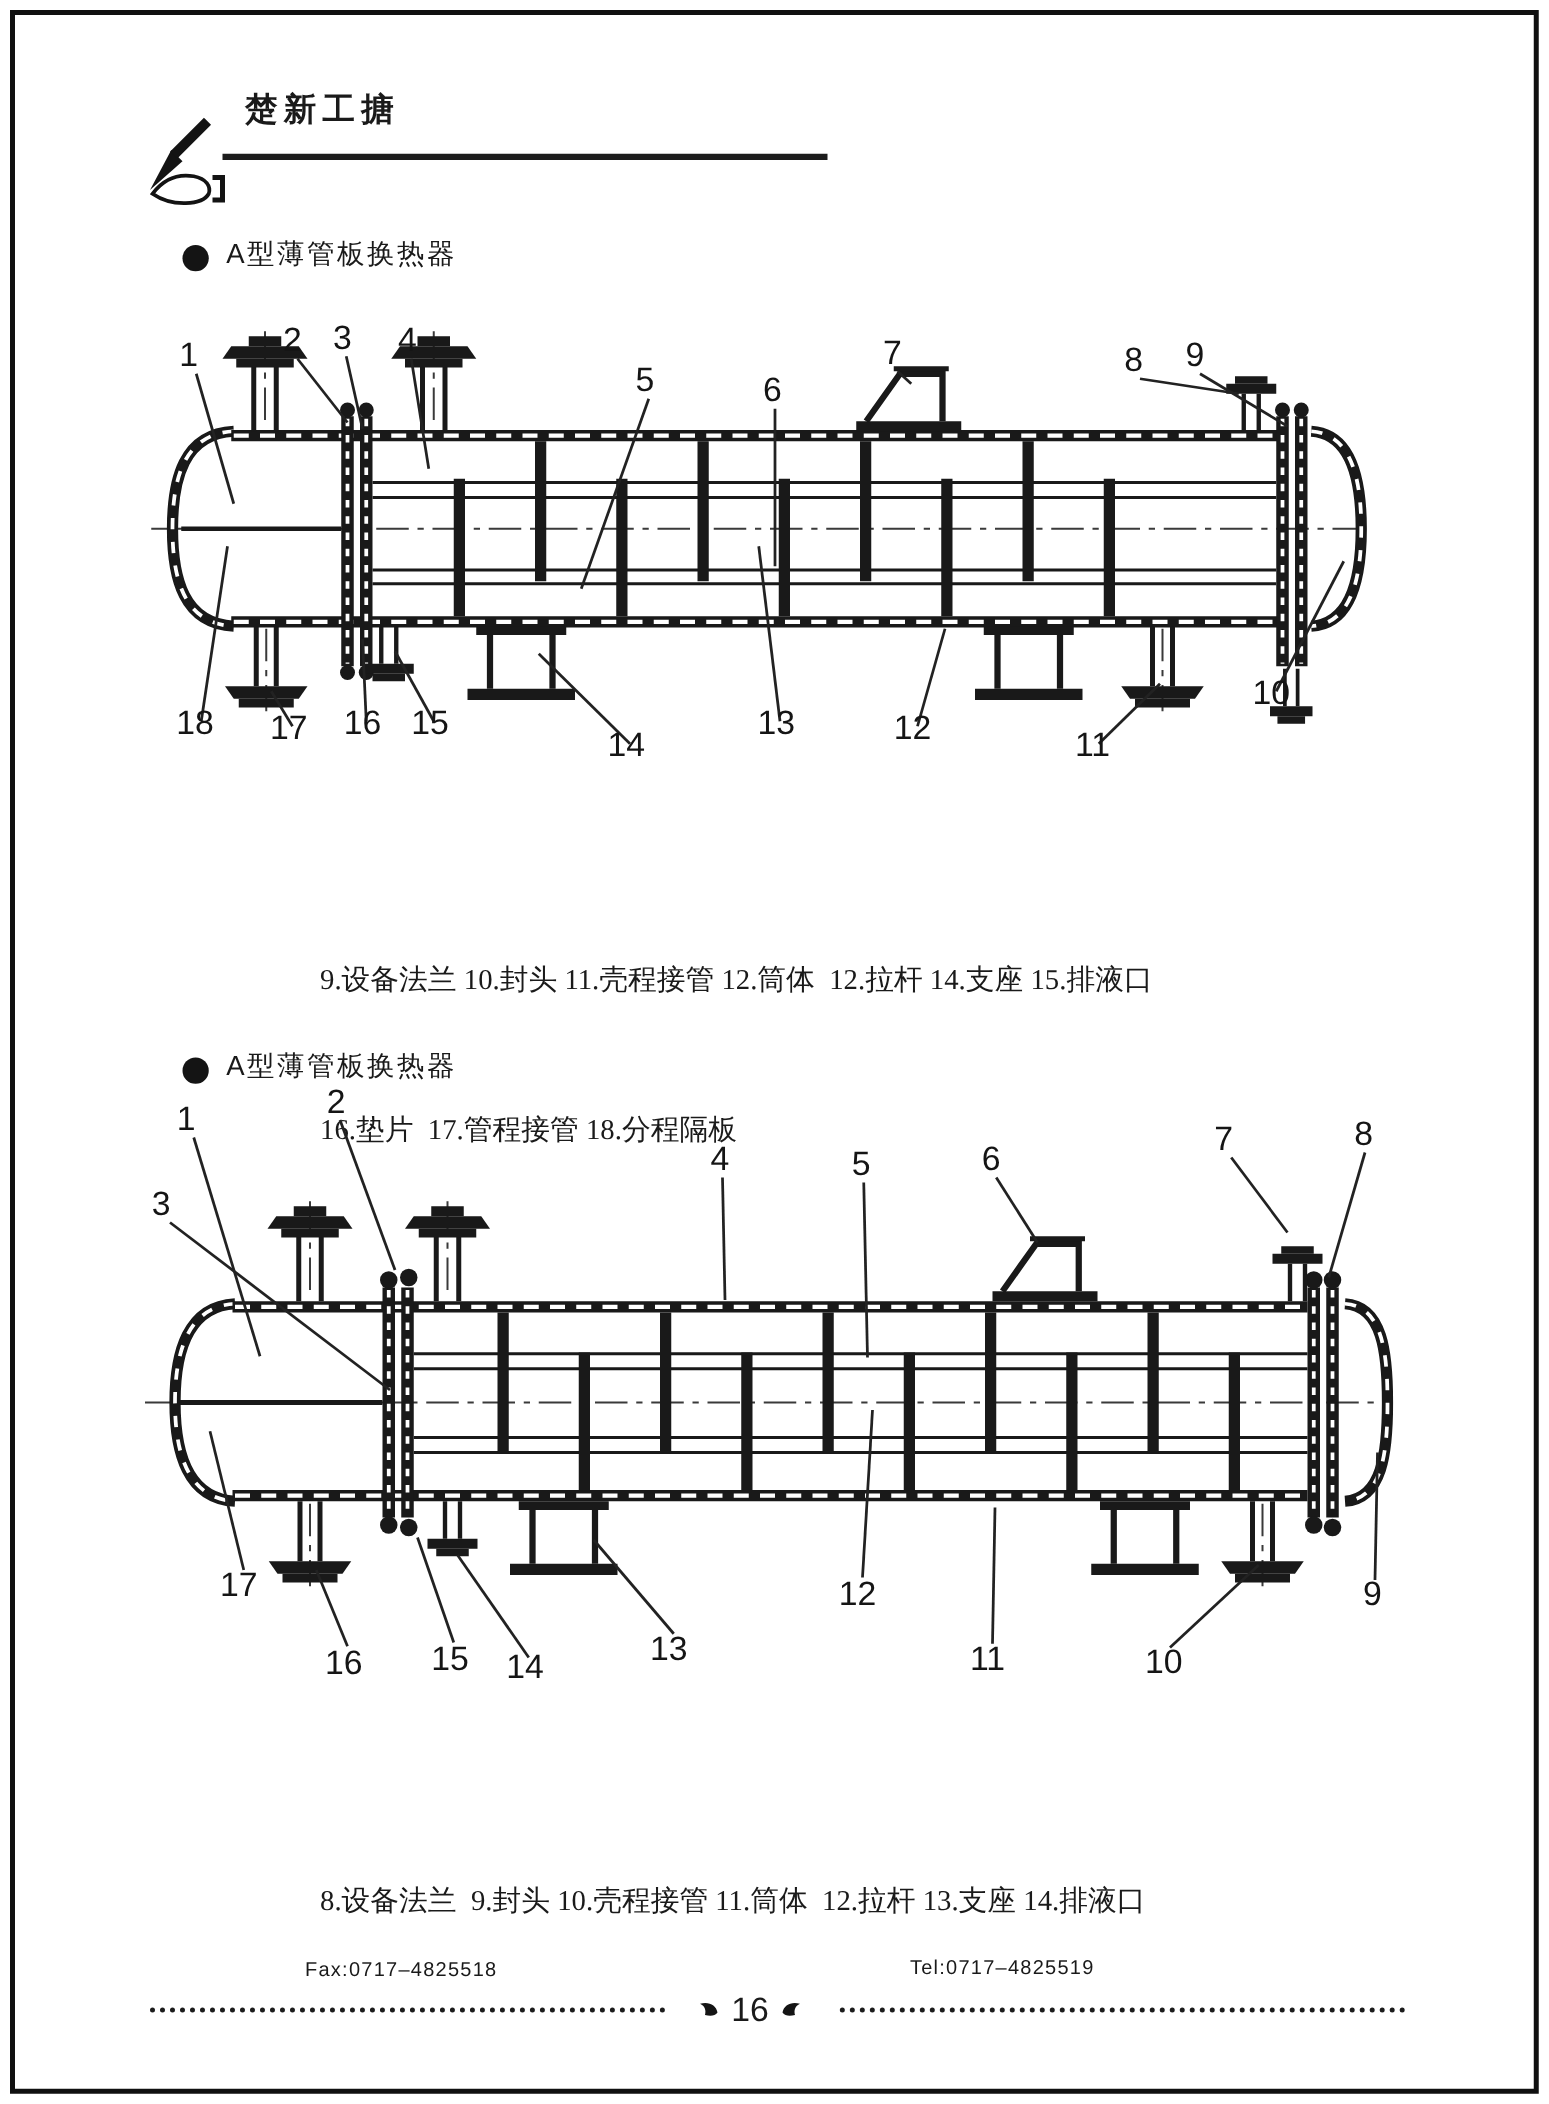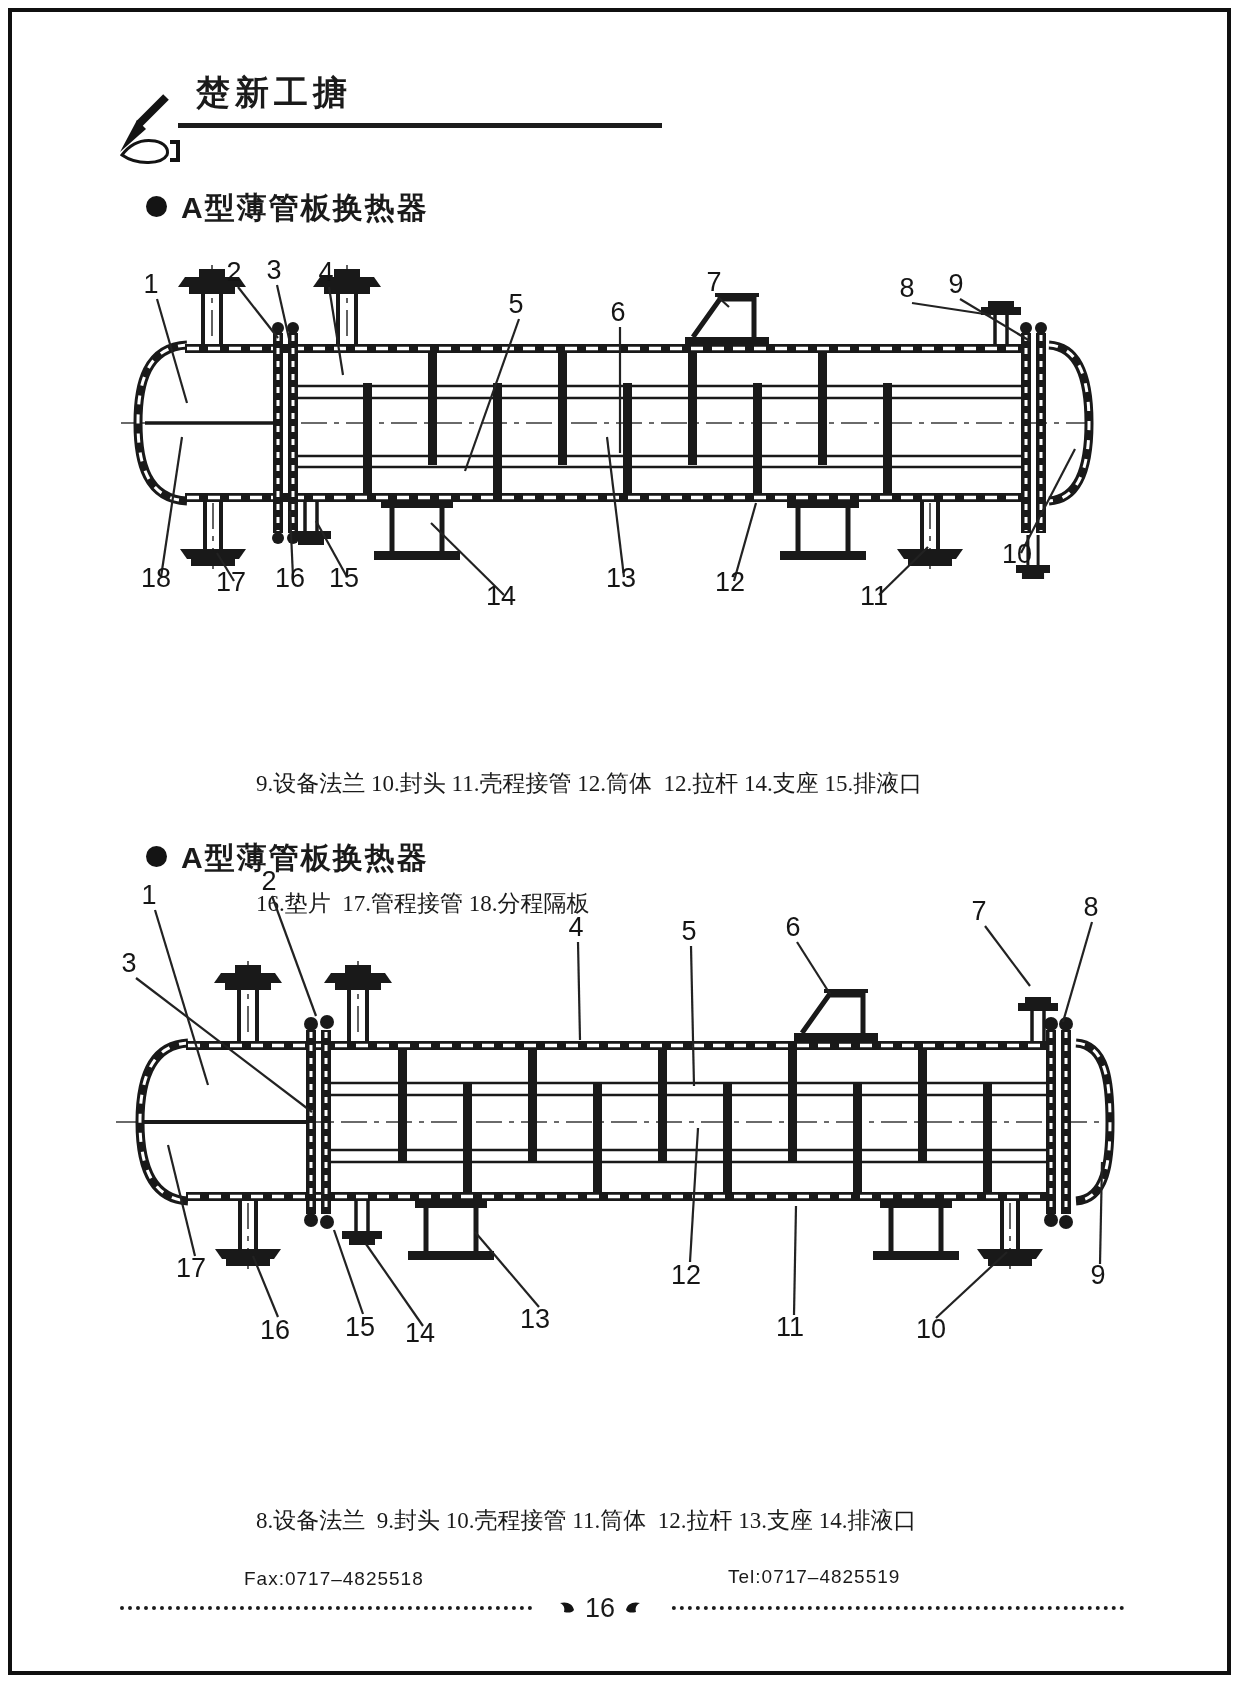--- a/index.html
+++ b/index.html
@@ -1,29 +1,29 @@
 <!DOCTYPE html>
 <html><head>
 <meta charset="utf-8">
 <style>
   html,body{margin:0;padding:0;background:#fff;}
   body{width:1239px;height:1683px;position:relative;font-family:"Liberation Sans",sans-serif;color:#1a1a1a;}
   .frame{position:absolute;inset:8px;border:4px solid #101010;}
   .abs{position:absolute;}
   
-  .brand{left:196px;top:70px;font-size:34px;font-weight:bold;letter-spacing:5px;}
+  .brand{left:196px;top:70px;font-size:26px;font-weight:bold;letter-spacing:5px;}
   .brand-line{left:178px;top:123px;width:484px;height:5px;background:#1c1c1c;}
   
   .bullet{width:21px;height:21px;border-radius:50%;background:#141414;}
-  .sec-title{font-size:30px;font-weight:bold;letter-spacing:2px;}
+  .sec-title{font-size:22px;font-weight:normal;letter-spacing:2px;}
   
   .caption{font-family:"Liberation Serif",serif;font-size:23px;line-height:40px;white-space:pre;}
   .caption.b{line-height:45px;}
   
-  .foot-contact{font-size:19px;letter-spacing:1px;}
+  .foot-contact{font-size:16px;letter-spacing:1px;}
   .dotline{left:120px;top:1606px;width:1005px;border-top:4px dotted #1c1c1c;height:0;}
   .pagebox{left:532px;top:1588px;width:136px;height:40px;background:#fff;display:flex;align-items:center;justify-content:center;gap:9px;}
   .pagenum{font-size:27px;}
   
   svg .fillk{fill:#191919;stroke:none;}
   svg .s9{stroke:#191919;stroke-width:9;fill:none;}
   svg .s5{stroke:#191919;stroke-width:5;fill:none;}
   svg .s4{stroke:#191919;stroke-width:4;fill:none;}
   svg .s35{stroke:#191919;stroke-width:3.5;fill:none;}
   svg .s25{stroke:#191919;stroke-width:2.5;fill:none;}

